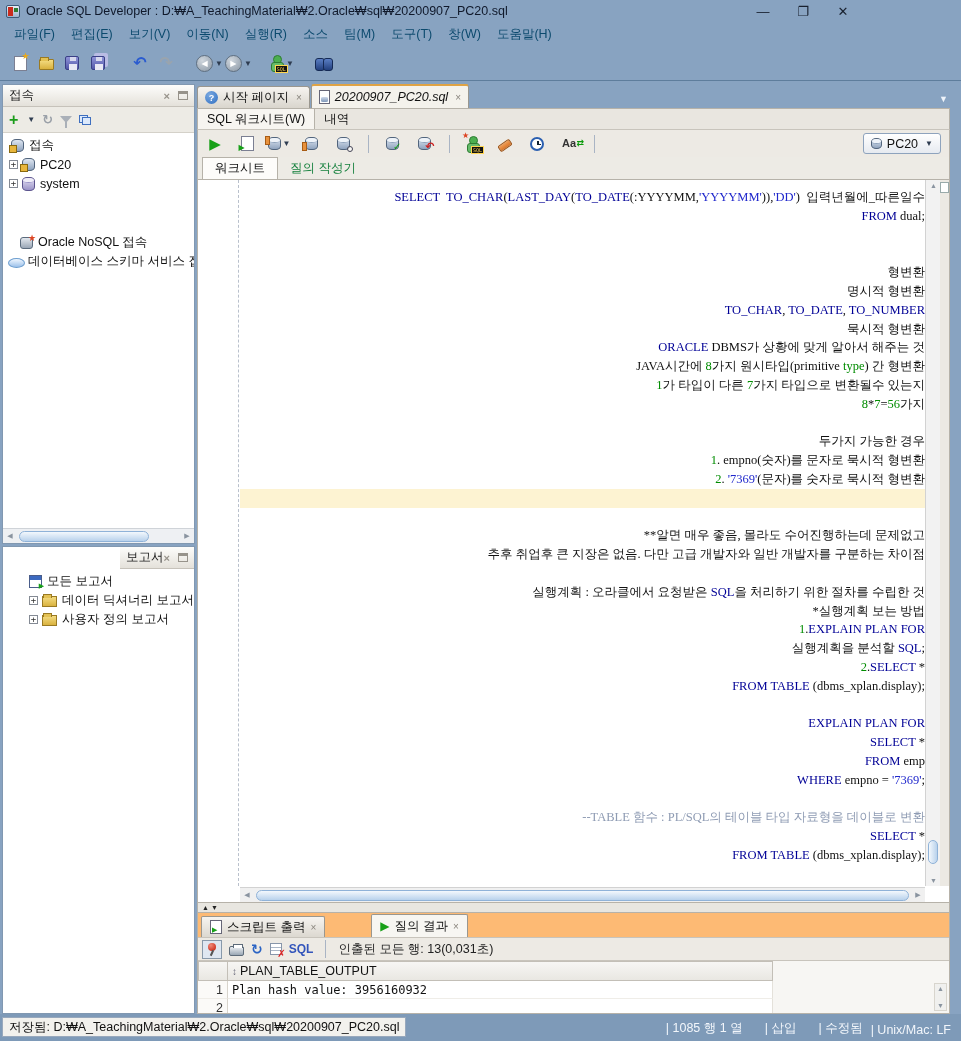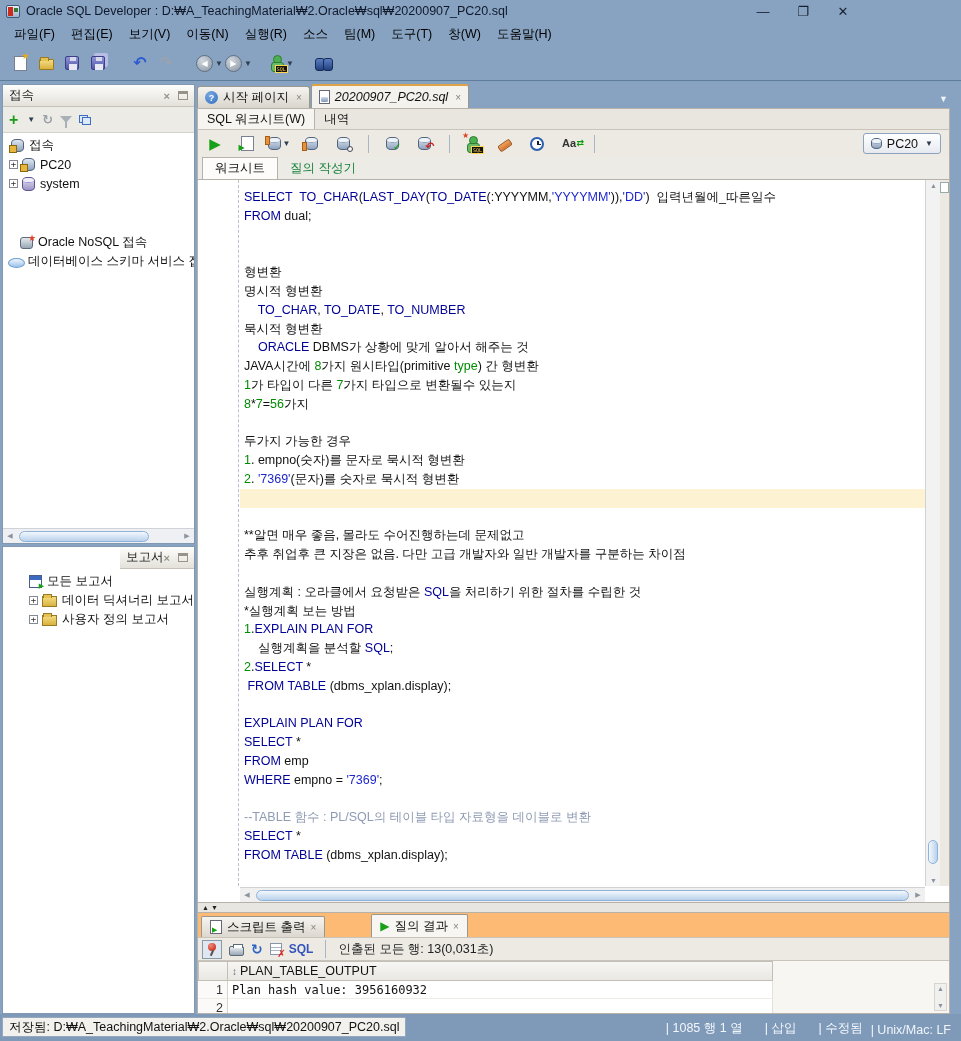--- a/index.html
+++ b/index.html
@@ -10,21 +10,21 @@
   .titlebar{position:absolute;left:0;top:0;width:864px;height:22px;display:flex;align-items:center;
     padding:0 6px;color:#10192b;}
   .appicon{width:14px;height:13px;margin-right:6px;position:relative;background:linear-gradient(#e8eef6,#9db2cc);border:1px solid #3c5a78;border-radius:2px;}
   .appicon::before{content:"";position:absolute;left:1px;top:1px;width:5px;height:9px;background:#c92b1e;}
   .appicon::after{content:"";position:absolute;right:1px;top:2px;width:4px;height:4px;background:#2e7d32;}
   .title-text{flex:1;font-size:12.5px;white-space:nowrap;overflow:hidden;}
   .winbtns{display:flex;gap:26px;margin-right:8px;font-size:13px;color:#18202e;}
   .winbtn{width:14px;text-align:center;cursor:default;}
   
   .menubar{position:absolute;left:0;top:22px;width:961px;height:24px;display:flex;align-items:center;padding:0 6px;}
-  .mi{padding:2px 8px;color:#000000;}
+  .mi{padding:2px 8px;color:#0c4a6e;}
   
   .toolbar-main{position:absolute;left:0;top:46px;width:961px;height:35px;display:flex;align-items:center;
     padding:0 8px;border-bottom:1px solid #5e7d9c;}
   .tbtn{display:flex;align-items:center;justify-content:center;height:24px;min-width:24px;margin-right:2px;}
   .tgap{width:16px;}
   .dd{font-size:8px;color:#2e3c50;margin-left:2px;}
   
   .ic-page{width:13px;height:15px;background:#fff;border:1px solid #7b7f92;position:relative;}
   .ic-page.star::after{content:"★";position:absolute;right:-4px;top:-6px;color:#e8a91c;font-size:9px;}
   .ic-folder{width:15px;height:11px;background:linear-gradient(#f4dc82,#d9b23f);border:1px solid #9a7a22;border-radius:1px;position:relative;margin-top:3px;}
@@ -120,21 +120,21 @@
   .wstoolbar .spacer{flex:1;}
   .combo{display:flex;align-items:center;gap:5px;height:21px;padding:0 7px;background:linear-gradient(#ffffff,#e6eaf0);border:1px solid #8ea3bd;border-radius:3px;margin-right:3px;}
   .wstabrow{height:22px;background:#edebe5;border-left:1px solid #b6b2a9;border-right:1px solid #b6b2a9;display:flex;align-items:stretch;}
   .wtab{display:flex;align-items:center;padding:0 12px;}
   .wtab.active{background:#fdfcfa;border:1px solid #b6b2a9;border-bottom:none;margin-left:4px;}
   .wtab2{padding:0 12px;display:flex;align-items:center;color:#15803d;}
   
   .editor{flex:1;position:relative;background:#fff;border:1px solid #b6b2a9;overflow:hidden;}
   .gutter{position:absolute;left:0;top:0;bottom:16px;width:41px;background:#fff;border-right:1px dashed #b9c0cc;}
   .codearea{position:absolute;left:42px;top:0;right:24px;bottom:16px;overflow:hidden;padding-top:8px;}
-  .cl{height:18.8px;white-space:pre;font-family:Liberation Sans, sans-serif;font-size:12.5px;line-height:18.8px;padding-left:4px;}
+  .cl{height:18.8px;white-space:pre;font-family:Liberation Serif, serif;font-size:12.5px;line-height:18.8px;padding-left:4px;text-align:right;}
   .cl.hl{background:#fdf3d2;}
   .t-k{color:#000096;} .t-s{color:#1f27cc;} .t-n{color:#008c00;} .t-c{color:#8e9bb3;} .t-p{color:#111;}
   .vscroll{position:absolute;right:9px;top:0;bottom:16px;width:15px;background:#f2f2f2;border-left:1px solid #d2d2d2;}
   .vscroll .sarrow{width:15px;position:absolute;left:0;}
   .vscroll .up{top:2px;} .vscroll .dn{bottom:2px;}
   .vthumb{position:absolute;left:2px;right:2px;bottom:22px;height:24px;background:linear-gradient(90deg,#f3f8fd,#b9d2ec);border:1px solid #8fb2d8;border-radius:5px;}
   .hscroll{position:absolute;left:42px;right:24px;bottom:0;height:15px;background:#f0f0f0;border-top:1px solid #d2d2d2;display:flex;align-items:center;}
   .hthumb{flex:1;height:11px;margin:0 2px;background:linear-gradient(#f3f8fd,#b9d2ec);border:1px solid #8fb2d8;border-radius:6px;}
   .estrip{position:absolute;right:0;top:0;bottom:16px;width:9px;background:#ece9e3;}
   .splitbox{position:absolute;right:0;top:2px;width:9px;height:11px;background:#fff;border:1px solid #9aa;}

